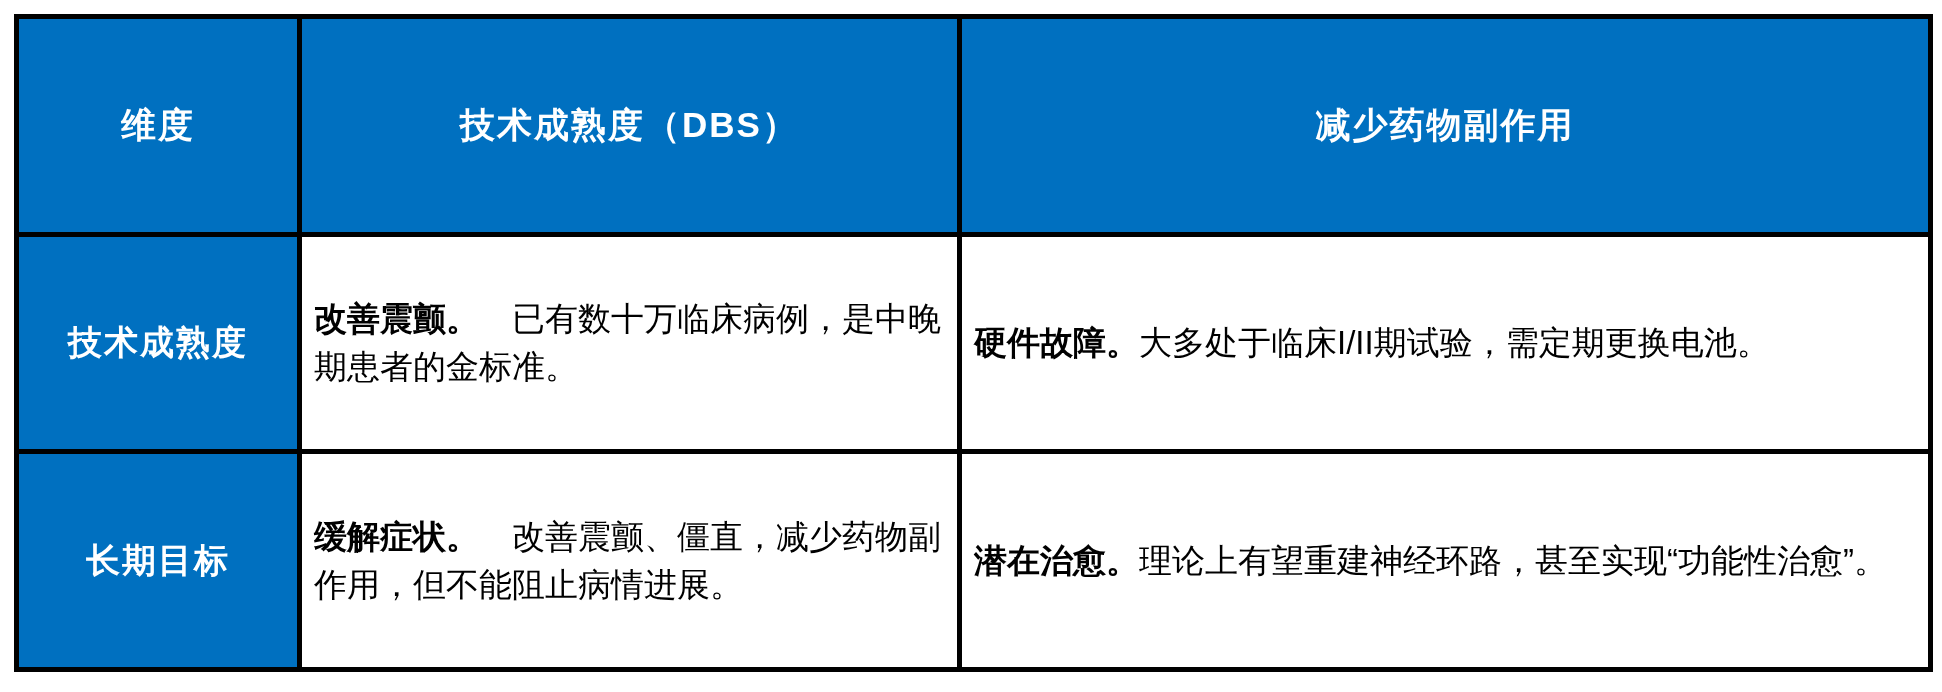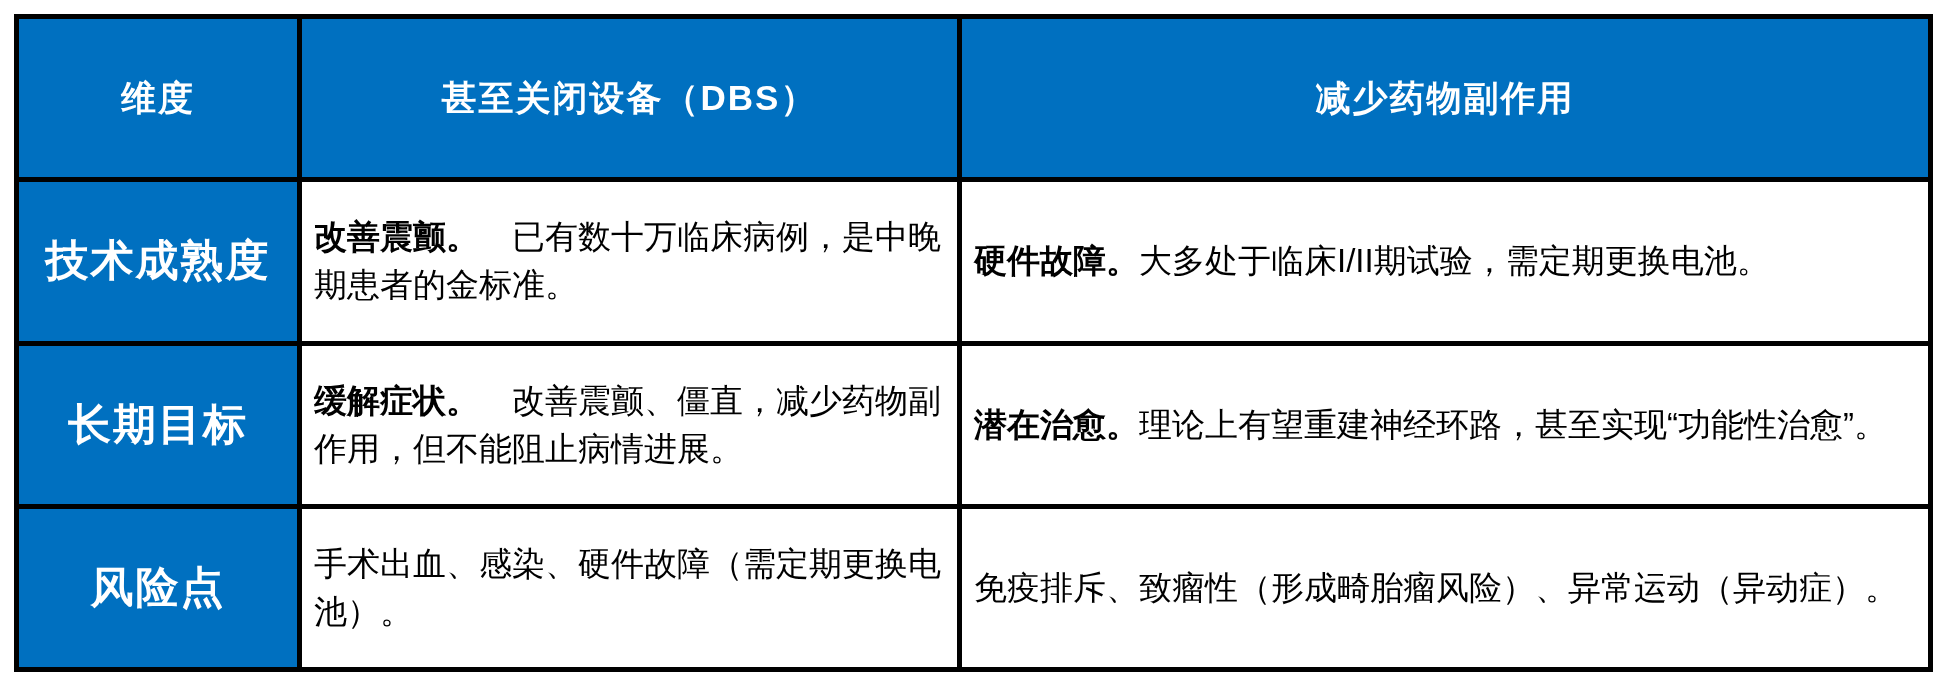--- a/index.html
+++ b/index.html
@@ -34,21 +34,21 @@
       box-sizing: border-box;
     }
     col.c1 { width: 283px; }
     col.c2 { width: 660px; }
     col.c3 { width: 971px; }
     tr.r { height: 131px; }
     .head, .dim {
       background: #0070C0;
       color: #ffffff;
       font-weight: bold;
-      font-size: 43px;
+      font-size: 34px;
       text-align: center;
       letter-spacing: 2px;
     }
     .head { font-size: 35px; }
     .content {
       background: #ffffff;
       color: #000000;
       font-size: 33px;
       line-height: 48px;
       text-align: left;
@@ -62,33 +62,28 @@
 <div class="canvas">
   <table class="cmp">
     <colgroup>
       <col class="c1">
       <col class="c2">
       <col class="c3">
     </colgroup>
     <tbody>
         <tr class="r">
       <th class="head">维度</th>
-      <th class="head">甚至关闭设备（DBS）</th>
+      <th class="head">技术成熟度（DBS）</th>
       <th class="head">减少药物副作用</th>
     </tr>
     <tr class="r">
       <td class="dim">技术成熟度</td>
       <td class="content"><span class="lead">改善震颤。</span><span>　已有数十万临床病例，是中晚期患者的金标准。</span></td>
       <td class="content"><span class="lead">硬件故障。</span><span>大多处于临床I/II期试验，需定期更换电池。</span></td>
     </tr>
     <tr class="r">
       <td class="dim">长期目标</td>
       <td class="content"><span class="lead">缓解症状。</span><span>　改善震颤、僵直，减少药物副作用，但不能阻止病情进展。</span></td>
       <td class="content"><span class="lead">潜在治愈。</span><span>理论上有望重建神经环路，甚至实现“功能性治愈”。</span></td>
     </tr>
-    <tr class="r">
-      <td class="dim">风险点</td>
-      <td class="content"><span class="lead"></span><span>手术出血、感染、硬件故障（需定期更换电池）。</span></td>
-      <td class="content"><span class="lead"></span><span>免疫排斥、致瘤性（形成畸胎瘤风险）、异常运动（异动症）。</span></td>
-    </tr>
   </tbody>
     </table>
 </div>
 
 </body></html>

